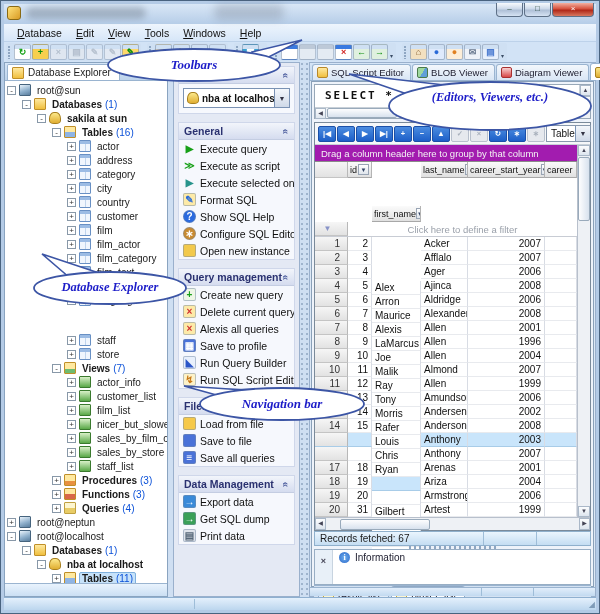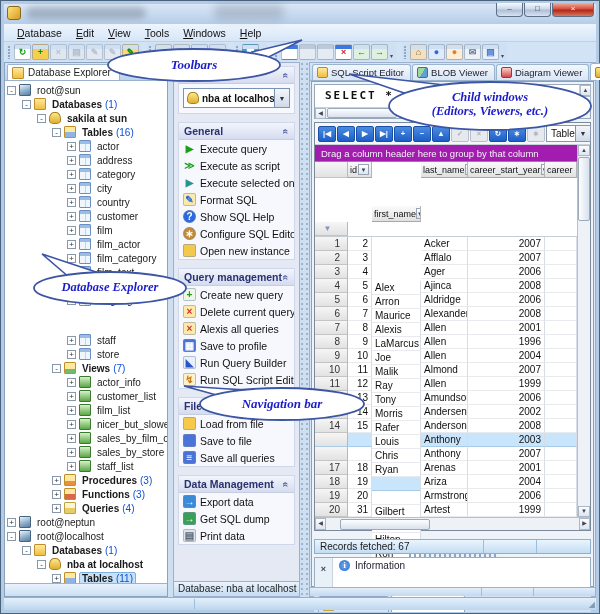--- a/index.html
+++ b/index.html
@@ -156,21 +156,21 @@
   .c-year { width:77px; min-width:77px; text-align:right; }
   .c-career { flex:1; min-width:0; }
   .gvsb { width:13px; background:#eef1f5; border-left:1px solid #b8c0cc; display:flex; flex-direction:column; }
   .gvsb .sbbtn { width:12px; }
   .gthumb { height:64px; margin:1px 0; background:linear-gradient(90deg,#fdfdfe,#d8e2ee); border:1px solid #9ab; border-radius:2px; }
   .ghsb { height:13px; border-top:1px solid #b8c0cc; background:#eef1f5; display:flex; }
   .ghsb .sbbtn { height:12px; }
   .ghthumb { width:90px; margin:1px 0 0 14px; background:linear-gradient(#fdfdfe,#d8e2ee); border:1px solid #9ab; border-radius:2px; }
   .ghsb .right { margin-left:auto; }
 
-  .records { height:15px; margin-top:8px; border:1px solid #8fb0cc; background:linear-gradient(#eaf5fe,#c4ddf2);
+  .records { height:15px; margin-top:0; border:1px solid #8fb0cc; background:linear-gradient(#eaf5fe,#c4ddf2);
              display:flex; font-size:10px; color:#1a1a1a; }
   .rseg1 { flex:3; padding:1px 5px; white-space:nowrap; overflow:hidden; }
   .rseg { flex:1; border-left:1px solid #9ebdd8; }
   .hsplitter { height:7px; display:flex; align-items:center; justify-content:center; }
   .hsplitter .dots { width:90px; height:3px;
       background:radial-gradient(circle at 2px 1.5px,#8ea6c2 40%,transparent 45%); background-size:5px 3px; }
   .infopanel { flex:1; min-height:36px; border:1px solid #98aec4; background:#fff; display:flex; }
   .infogutter { width:18px; background:#e8f0f8; border-right:1px solid #c8d4e0; text-align:center; }
   .infoclose { font-size:9px; color:#445; line-height:14px; font-weight:bold; }
   .infomain { flex:1; padding:2px 6px; }
@@ -676,21 +676,20 @@
               </div>
               <div class="nvrow print-data-item">
                 <span class="nico print-data-icon" style="--bg: #dfe4ec;">
                   <i style="--fg: #556677;">▤</i>
                 </span>
                 <span>Print data</span>
               </div>
             </div>
         </div>
       </div>
-      <div class="navstatus">Database: nba at localhost</div>
     </div>
 
     <div class="vsplit wide"></div>
 
     <div class="childarea">
       <div class="tabbar">
         <span style="display:flex;align-items:flex-end">
 
         <span class="ctab">
               <span class="ci script-editor-icon"></span>
@@ -771,20 +770,21 @@
                     <span class="hdrop">▼</span>
                   </span>
                 <span class="ghc c-career">
                     <span>career</span>
                   </span>
               </div>
               <div class="gfilter">
                 <span class="fcell c-n">
                     <span class="funnel">▼</span>
                   </span>
+                <span class="fhint">Click here to define a filter</span>
               </div>
               <div>
 
               <div class="grow">
                   <span class="gc c-n">1</span>
                   <span class="gc c-id">2</span>
                   <span class="gc c-first">Alex</span>
                   <span class="gc c-last">Acker</span>
                   <span class="gc c-year">2007</span>
                   <span class="gc c-career"></span>
@@ -1009,21 +1009,20 @@
   </svg>
   <div class="cotext" style="left:6px;top:19px;width:172px;font-size:13px;">Toolbars</div>
 </div>
 
 <div class="callout" style="left:345px;top:68px;width:252px;height:64px;">
   <svg viewBox="0 0 252 64" width="252" height="64">
     <polygon points="62,26 4,6 108,18" fill="#fff" stroke="#3c55a5" stroke-width="1.6"></polygon>
     <ellipse cx="145" cy="38" rx="101" ry="24" fill="#fff" stroke="#3c55a5" stroke-width="1.8"></ellipse>
   </svg>
   <div class="cotext" style="left:45px;top:22px;width:200px;font-size:12.5px;line-height:14px;">
-    <div>Child windows</div>
     <div>(Editors, Viewers, etc.)</div>
   </div>
 </div>
 
 <div class="callout" style="left:22px;top:252px;width:176px;height:56px;">
   <svg viewBox="0 0 176 56" width="176" height="56">
     <polygon points="48,26 20,2 80,22" fill="#fff" stroke="#3c55a5" stroke-width="1.6"></polygon>
     <ellipse cx="88" cy="36" rx="76" ry="16" fill="#fff" stroke="#3c55a5" stroke-width="1.8"></ellipse>
   </svg>
   <div class="cotext" style="left:12px;top:28px;width:152px;font-size:12.5px;">Database Explorer</div>

